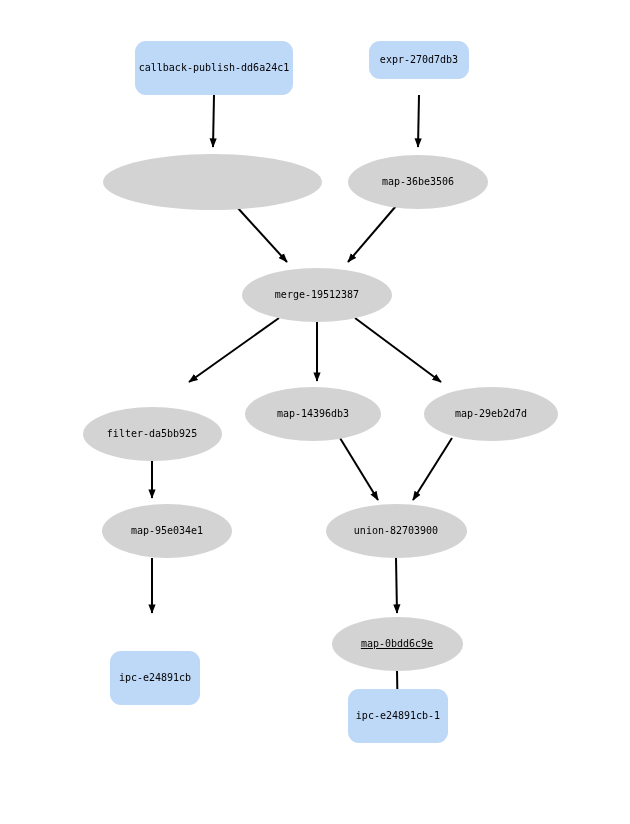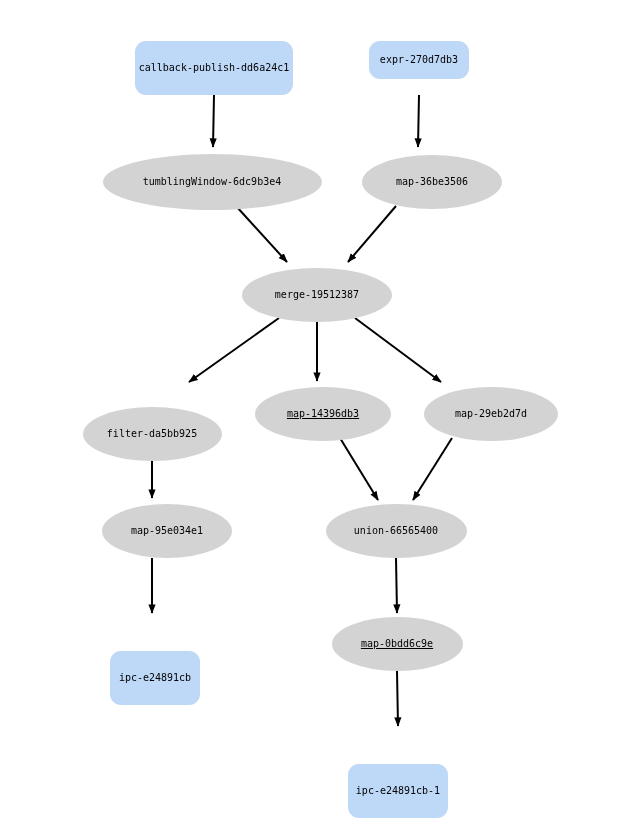--- a/index.html
+++ b/index.html
@@ -90,57 +90,56 @@
       <div class="node node-box" style="left: 135px; top: 41px; width: 158px; height: 54px;">
         <div class="node-shape" style="background: rgb(190, 216, 247);"></div>
         <span class="node-label">callback-publish-dd6a24c1</span>
       </div>
       <div class="node node-box" style="left: 369px; top: 41px; width: 100px; height: 38px;">
         <div class="node-shape" style="background: rgb(190, 216, 247);"></div>
         <span class="node-label">expr-270d7db3</span>
       </div>
       <div class="node node-ellipse" style="left: 102.5px; top: 154px; width: 219px; height: 56px;">
         <div class="node-shape" style="background: rgb(211, 211, 211);"></div>
-        <span class="node-label">tumblingWindow-6dc9b3e4</span>
       </div>
-      <div class="node node-ellipse" style="left: 362px; top: 155px; width: 140px; height: 54px;">
+      <div class="node node-ellipse" style="left: 348px; top: 155px; width: 140px; height: 54px;">
         <div class="node-shape" style="background: rgb(211, 211, 211);"></div>
         <span class="node-label">map-36be3506</span>
       </div>
       <div class="node node-ellipse" style="left: 242px; top: 268px; width: 150px; height: 54px;">
         <div class="node-shape" style="background: rgb(211, 211, 211);"></div>
         <span class="node-label">merge-19512387</span>
       </div>
       <div class="node node-ellipse" style="left: 82.5px; top: 407px; width: 139px; height: 54px;">
         <div class="node-shape" style="background: rgb(211, 211, 211);"></div>
         <span class="node-label">filter-da5bb925</span>
       </div>
-      <div class="node node-ellipse" style="left: 255px; top: 387px; width: 136px; height: 54px; text-decoration: underline;">
+      <div class="node node-ellipse" style="left: 245px; top: 387px; width: 136px; height: 54px;">
         <div class="node-shape" style="background: rgb(211, 211, 211);"></div>
         <span class="node-label">map-14396db3</span>
       </div>
       <div class="node node-ellipse" style="left: 424px; top: 387px; width: 134px; height: 54px;">
         <div class="node-shape" style="background: rgb(211, 211, 211);"></div>
         <span class="node-label">map-29eb2d7d</span>
       </div>
       <div class="node node-ellipse" style="left: 102px; top: 504px; width: 130px; height: 54px;">
         <div class="node-shape" style="background: rgb(211, 211, 211);"></div>
         <span class="node-label">map-95e034e1</span>
       </div>
       <div class="node node-ellipse" style="left: 325.5px; top: 504px; width: 141px; height: 54px;">
         <div class="node-shape" style="background: rgb(211, 211, 211);"></div>
-        <span class="node-label">union-66565400</span>
+        <span class="node-label">union-82703900</span>
       </div>
       <div class="node node-box" style="left: 110px; top: 617px; width: 90px; height: 54px; margin-top: 34px;">
         <div class="node-shape" style="background: rgb(190, 216, 247);"></div>
         <span class="node-label">ipc-e24891cb</span>
       </div>
       <div class="node node-ellipse" style="left: 331.5px; top: 617px; width: 131px; height: 54px; text-decoration: underline;">
         <div class="node-shape" style="background: rgb(211, 211, 211);"></div>
         <span class="node-label">map-0bdd6c9e</span>
       </div>
-      <div class="node node-box" style="left: 348px; top: 764px; width: 100px; height: 54px;">
+      <div class="node node-box" style="left: 348px; top: 689px; width: 100px; height: 54px;">
         <div class="node-shape" style="background: rgb(190, 216, 247);"></div>
         <span class="node-label">ipc-e24891cb-1</span>
       </div>
     </div>
 
 </div>
 
 </body></html>

